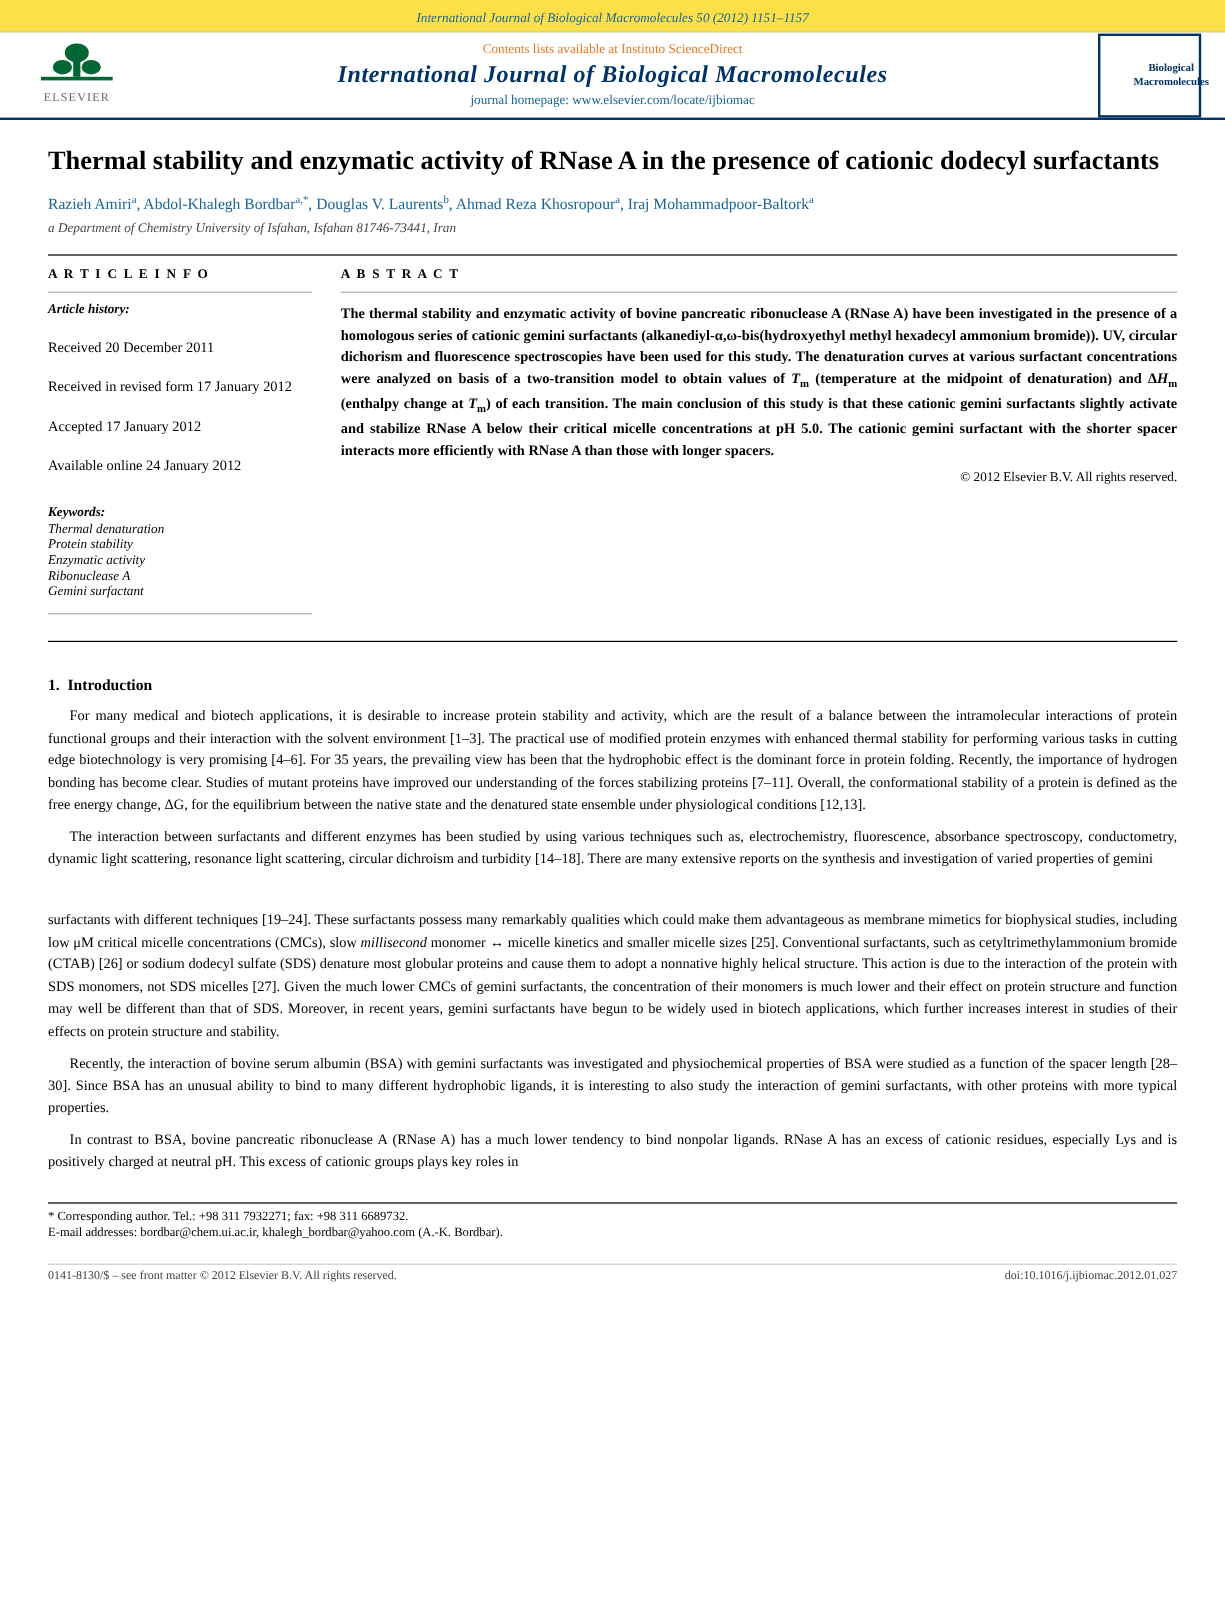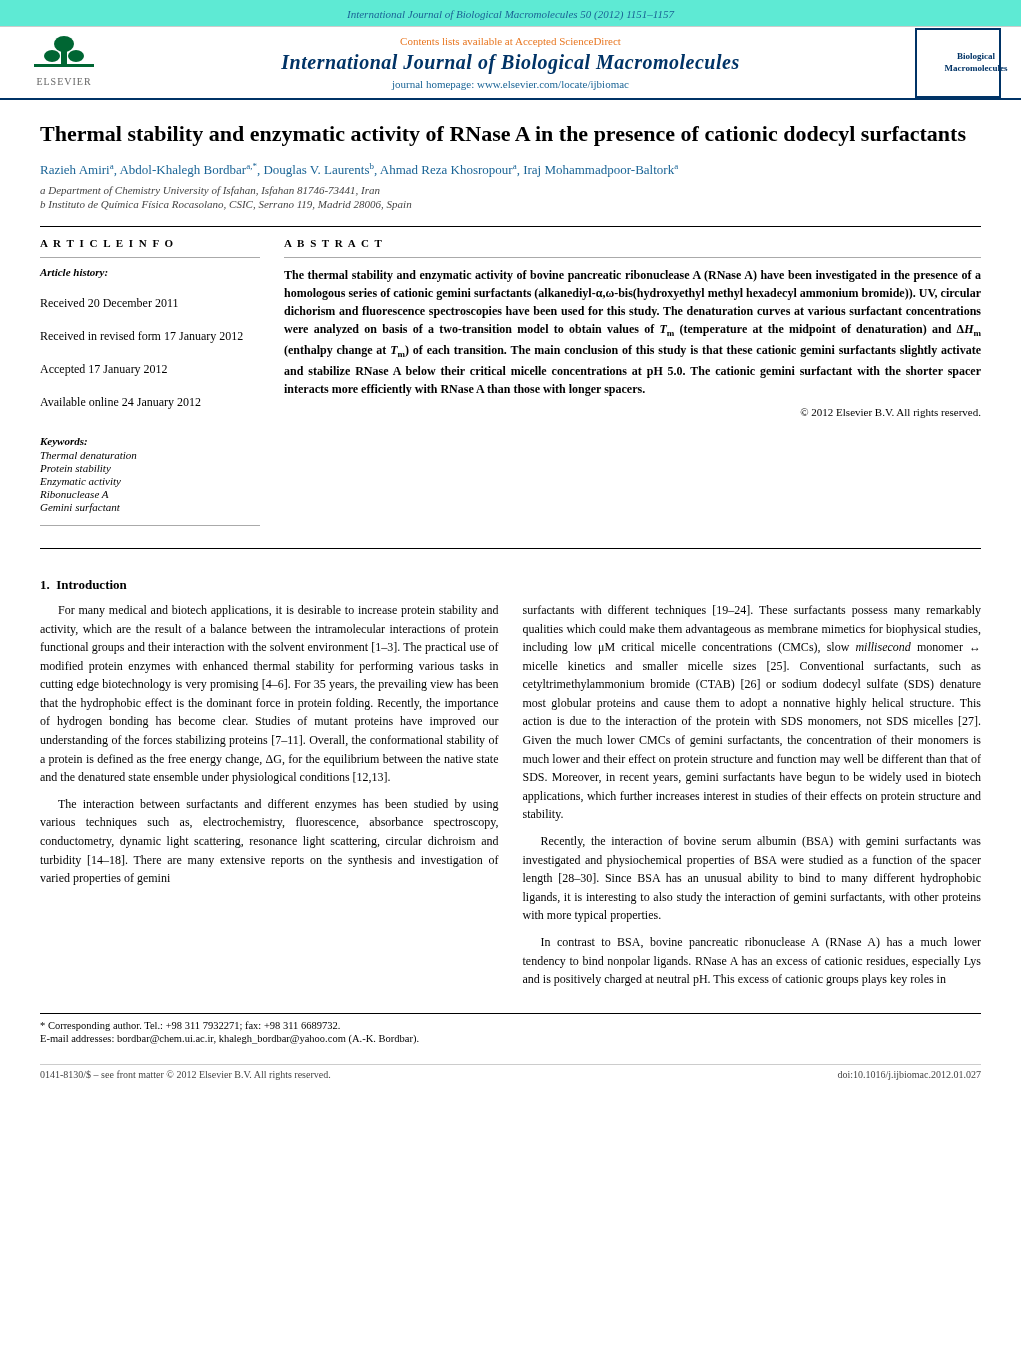--- a/index.html
+++ b/index.html
@@ -7,21 +7,21 @@
       background: #fff;
       font-family: 'Times New Roman', Times, serif;
       font-size: 13px;
       color: #000;
       width: 1021px;
       min-height: 1351px;
     }
 
     
     .top-header {
-      background: #5eead4;
+      background: #fde047;
       border-bottom: 1px solid #ccc;
       padding: 6px 0 4px 0;
       text-align: center;
       position: relative;
     }
     .top-header .journal-ref {
       color: #1a6496;
       font-size: 11px;
       font-style: italic;
     }
@@ -205,20 +205,21 @@
       color: #000;
     }
 
     
     .body-section {
       margin-top: 28px;
     }
     .body-two-col {
       display: flex;
       gap: 24px;
+      flex-direction: column;
     }
     .body-col {
       flex: 1;
       font-size: 12px;
       line-height: 1.55;
       text-align: justify;
     }
     .section-title {
       font-size: 13px;
       font-weight: bold;
@@ -278,21 +279,21 @@
         <ellipse cx="30" cy="8" rx="10" ry="8" fill="#006633"></ellipse>
         <ellipse cx="18" cy="20" rx="8" ry="6" fill="#006633"></ellipse>
         <ellipse cx="42" cy="20" rx="8" ry="6" fill="#006633"></ellipse>
       </svg>
     </div>
     <div class="logo-text">ELSEVIER</div>
   </div>
 
   <div class="center-content">
     <div class="sciverse">
-      <span>Contents lists available at </span><span class="blue-link">Accepted ScienceDirect</span>
+      <span>Contents lists available at </span><span class="blue-link">Instituto ScienceDirect</span>
     </div>
     <div class="journal-title">International Journal of Biological Macromolecules</div>
     <div class="homepage">
       <span>journal homepage: </span><span class="blue-link">www.elsevier.com/locate/ijbiomac</span>
     </div>
   </div>
 
   <div class="right-logo">
     <div style="font-size:9px; font-weight:bold; color:#003366; text-align:center; line-height:1.3; padding:4px;">
       <div>Biological<br>Macromolecules</div>
@@ -304,21 +305,20 @@
 
   <div class="article-title">Thermal stability and enzymatic activity of RNase A in the presence of cationic dodecyl surfactants</div>
 
   <div class="authors">
     Razieh Amiri<sup>a</sup>, Abdol-Khalegh Bordbar<sup>a,*</sup>, Douglas V. Laurents<sup>b</sup>, Ahmad Reza Khosropour<sup>a</sup>,
     Iraj Mohammadpoor-Baltork<sup>a</sup>
   </div>
 
   <div class="affiliations">
     <div class="aff-line">a Department of Chemistry University of Isfahan, Isfahan 81746-73441, Iran</div>
-    <div class="aff-line">b Instituto de Química Física Rocasolano, CSIC, Serrano 119, Madrid 28006, Spain</div>
   </div>
 
   <hr class="divider">
 
   <div class="two-col">
 
     <div class="col-left">
       <div class="section-heading">A R T I C L E   I N F O</div>
       <hr class="divider-thin">
       <div class="info-label">Article history:</div>

